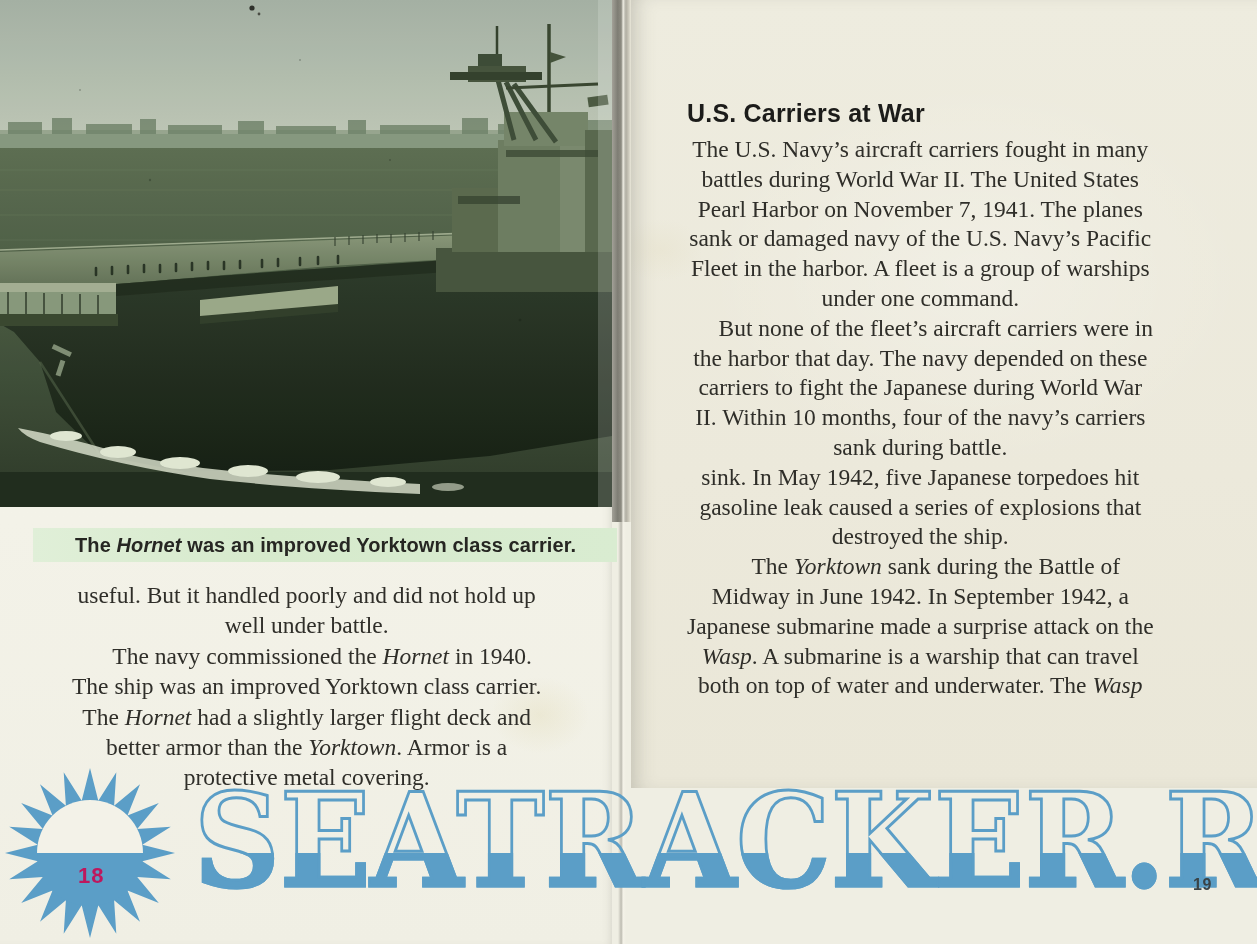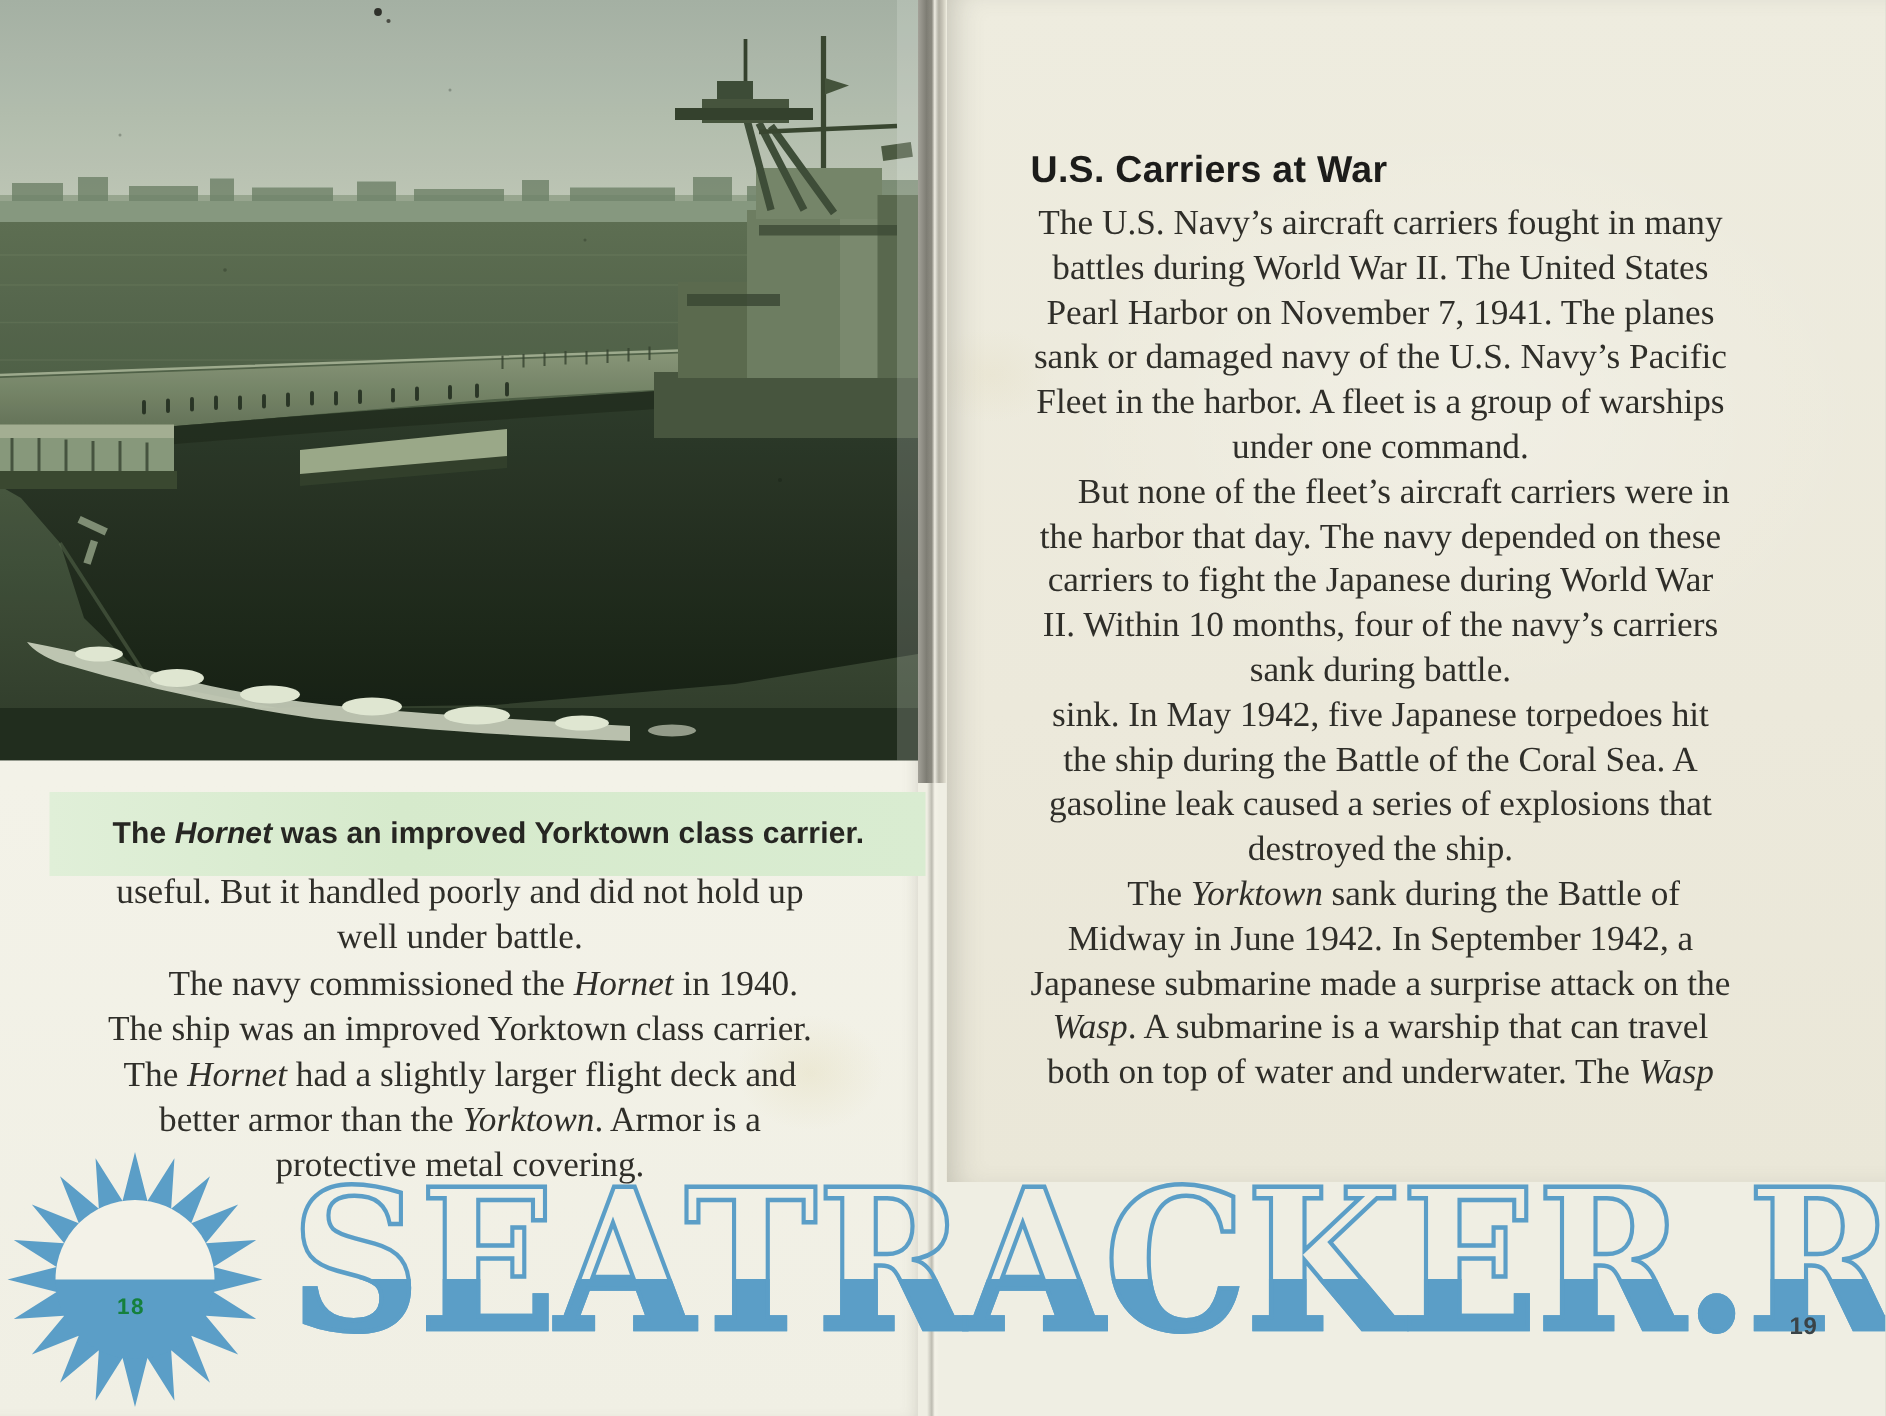--- a/index.html
+++ b/index.html
@@ -23,21 +23,21 @@
   .gutter{position:absolute;left:612px;top:0;width:19px;height:944px;}
   .gutter .edge-strong{position:absolute;left:0;top:0;width:19px;height:522px;
     background:linear-gradient(90deg,#a3a198 0%,#7e7d74 30%,#8f8e84 55%,#c6c3b6 85%,#e9e7d9 100%);}
   .gutter .edge-soft{position:absolute;left:6px;top:0;width:8px;height:944px;
     background:linear-gradient(90deg, rgba(150,148,138,0) 0%, rgba(140,138,128,.5) 40%, rgba(244,242,232,.95) 65%, rgba(150,148,138,0) 100%);}
 
   
   .photo{position:absolute;left:0;top:0;width:612px;height:507px;display:block;}
 
   
-  .caption-bar{position:absolute;left:33px;top:528px;width:584px;height:56px;
+  .caption-bar{position:absolute;left:33px;top:528px;width:584px;height:34px;
     background:linear-gradient(90deg,#e0efd8 0%,#d6eacc 40%,#d9ecd1 100%);
     display:flex;align-items:center;padding-left:42px;box-sizing:border-box;}
   .caption-text{font-family:"Liberation Sans",sans-serif;font-weight:bold;
     font-size:20px;color:#262622;letter-spacing:.1px;}
   .caption-text .tline{white-space:nowrap;}
 
   
   .body{position:absolute;color:#2f2e29;text-align:center;}
   .left-body{left:72px;top:580px;font-size:23.5px;line-height:30.4px;}
   .right-body{left:56px;top:135px;font-size:23.5px;line-height:29.8px;}
@@ -58,21 +58,21 @@
     white-space:nowrap;transform:scaleX(.915);transform-origin:left top;
     color:#5b9ec7;-webkit-text-stroke:3px #5b9ec7;}
   @supports (-webkit-background-clip:text){
     .wm-text{color:transparent;
       background:linear-gradient(rgba(0,0,0,0) 0 77px,#5b9ec7 77px);
       -webkit-background-clip:text;background-clip:text;}
   }
 
   
   .pagenum{position:absolute;font-family:"Liberation Sans",sans-serif;font-weight:bold;z-index:60;}
-  .pn18{left:78px;top:863px;font-size:15px;color:#15803d;letter-spacing:1px;text-align:center;}
+  .pn18{left:78px;top:863px;font-size:22px;color:#be185d;letter-spacing:1px;text-align:center;}
   .pn19{left:1151px;top:876px;font-size:16px;color:#3a4347;letter-spacing:.5px;margin-left:42px;}
 </style>
 </head>
 <body>
 
 <div class="spread">
 
   <div class="page-left">
 
     <svg class="photo" viewBox="0 0 612 507" xmlns="http://www.w3.org/2000/svg">
@@ -224,21 +224,20 @@
         <div class="tline"><span>Pearl Harbor on November 7, 1941. The planes</span></div>
         <div class="tline"><span>sank or damaged navy of the U.S. Navy’s Pacific</span></div>
         <div class="tline"><span>Fleet in the harbor. A fleet is a group of warships</span></div>
         <div class="tline"><span>under one command.</span></div>
         <div class="tline indent"><span>But none of the fleet’s aircraft carriers were in</span></div>
         <div class="tline"><span>the harbor that day. The navy depended on these</span></div>
         <div class="tline"><span>carriers to fight the Japanese during World War</span></div>
         <div class="tline"><span>II. Within 10 months, four of the navy’s carriers</span></div>
         <div class="tline"><span>sank during battle.</span></div>
         <div class="tline"><span>sink. In May 1942, five Japanese torpedoes hit</span></div>
-        <div class="tline"><span>the ship during the Battle of the Coral Sea. A</span></div>
         <div class="tline"><span>gasoline leak caused a series of explosions that</span></div>
         <div class="tline"><span>destroyed the ship.</span></div>
         <div class="tline indent"><span>The </span><i>Yorktown</i><span> sank during the Battle of</span></div>
         <div class="tline"><span>Midway in June 1942. In September 1942, a</span></div>
         <div class="tline"><span>Japanese submarine made a surprise attack on the</span></div>
         <div class="tline"><i>Wasp</i><span>. A submarine is a warship that can travel</span></div>
         <div class="tline"><span>both on top of water and underwater. The </span><i>Wasp</i></div>
       </div>
   </div>
 

